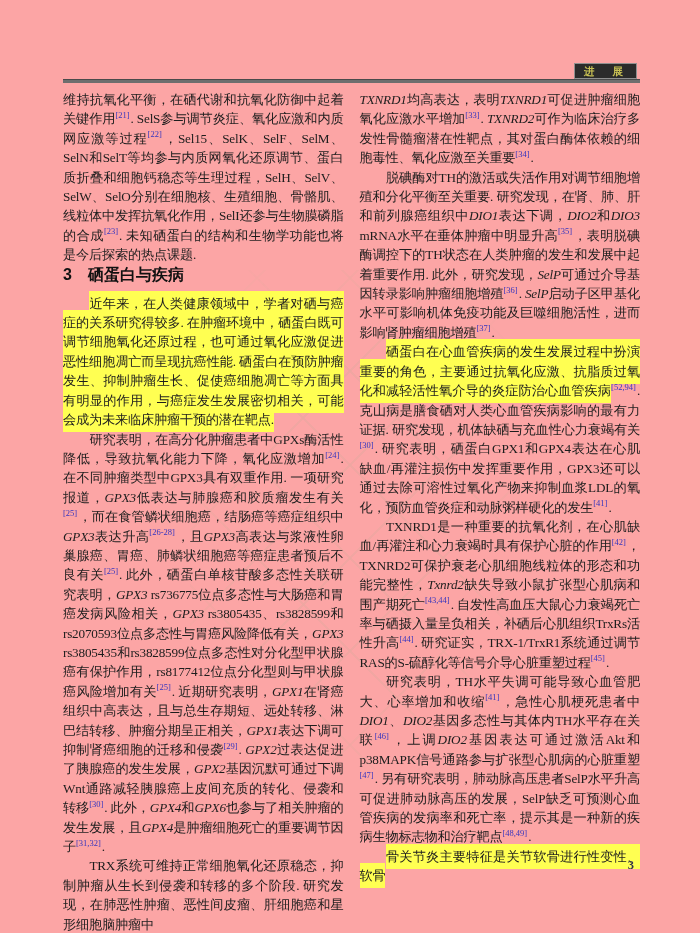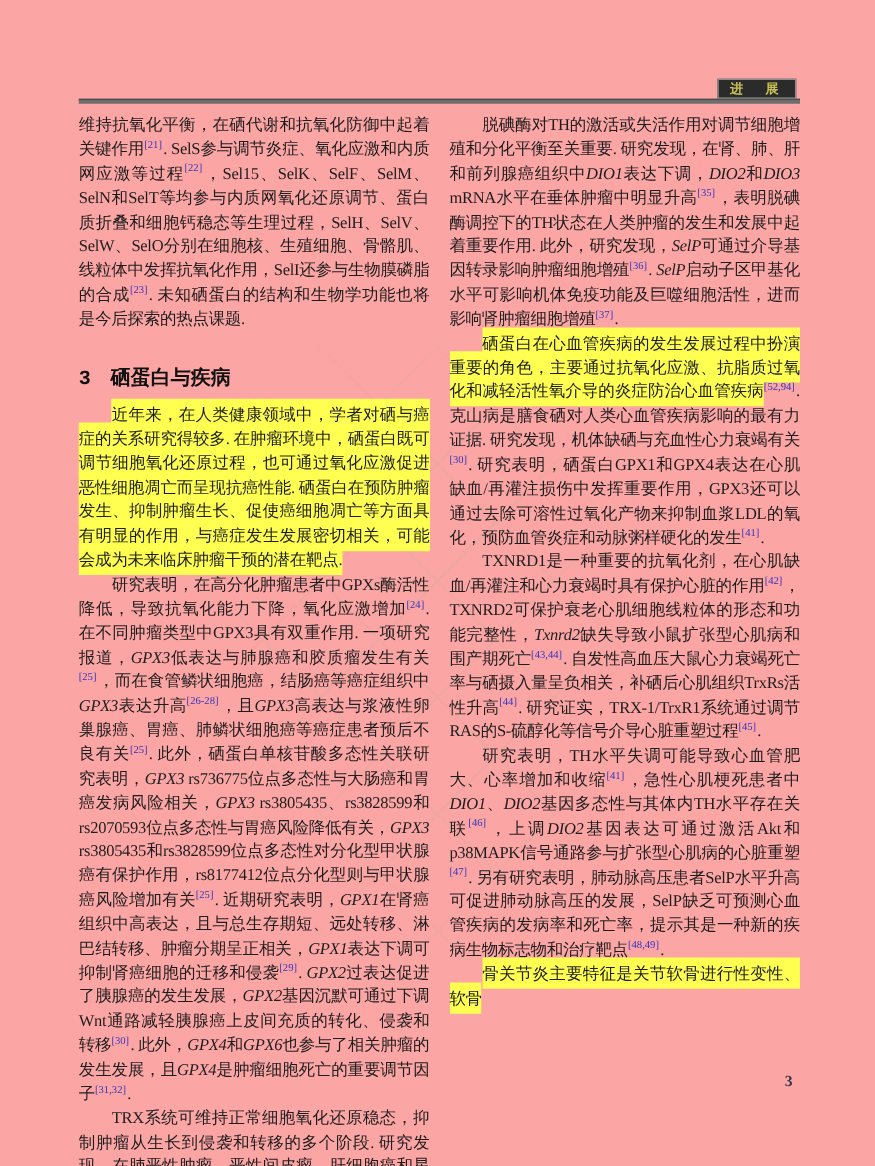--- a/index.html
+++ b/index.html
@@ -33,23 +33,23 @@
     display:flex;gap:16px;
   }
   .col{flex:1 1 0;min-width:0;}
   .para{
     margin:0;font-size:13.2px;line-height:19.4px;
     text-align:justify;text-justify:inter-ideograph;
     text-indent:2em;letter-spacing:-0.2px;font-family:Liberation Serif, serif;
   }
   .para.noindent{text-indent:0;}
   .h2{
-    font-family:Liberation Mono, monospace;
+    font-family:Liberation Sans, sans-serif;
     font-size:16px;font-weight:bold;color:#111;
-    margin:28px 0 9px 0;line-height:20px;
+    margin:0 0 9px 0;line-height:20px;
   }
   .h3{
     font-family:"Liberation Sans","DejaVu Sans",sans-serif;
     font-size:13.8px;font-weight:bold;color:#111;
     margin:11px 0 8px 0;line-height:18px;
   }
   sup.ref{
     color:#3434bf;font-size:8.5px;line-height:0;vertical-align:super;
     letter-spacing:0;margin-right:1px;
   }
@@ -74,20 +74,21 @@
 
   <div class="content">
     <div class="col">
         <p class="para noindent"><span>维持抗氧化平衡，在硒代谢和抗氧化防御中起着关键作用</span><sup class="ref">[21]</sup><span>. SelS参与调节炎症、氧化应激和内质网应激等过程</span><sup class="ref">[22]</sup><span>，Sel15、SelK、SelF、SelM、SelN和SelT等均参与内质网氧化还原调节、蛋白质折叠和细胞钙稳态等生理过程，SelH、SelV、SelW、SelO分别在细胞核、生殖细胞、骨骼肌、线粒体中发挥抗氧化作用，SelI还参与生物膜磷脂的合成</span><sup class="ref">[23]</sup><span>. 未知硒蛋白的结构和生物学功能也将是今后探索的热点课题.</span></p>
         <div class="h2">3　硒蛋白与疾病</div>
         <p class="para"><mark>近年来，在人类健康领域中，学者对硒与癌症的关系研究得较多. 在肿瘤环境中，硒蛋白既可调节细胞氧化还原过程，也可通过氧化应激促进恶性细胞凋亡而呈现抗癌性能. 硒蛋白在预防肿瘤发生、抑制肿瘤生长、促使癌细胞凋亡等方面具有明显的作用，与癌症发生发展密切相关，可能会成为未来临床肿瘤干预的潜在靶点.</mark></p>
         <p class="para"><span>研究表明，在高分化肿瘤患者中GPXs酶活性降低，导致抗氧化能力下降，氧化应激增加</span><sup class="ref">[24]</sup><span>. 在不同肿瘤类型中GPX3具有双重作用. 一项研究报道，</span><i>GPX3</i><span>低表达与肺腺癌和胶质瘤发生有关</span><sup class="ref">[25]</sup><span>，而在食管鳞状细胞癌，结肠癌等癌症组织中</span><i>GPX3</i><span>表达升高</span><sup class="ref">[26-28]</sup><span>，且</span><i>GPX3</i><span>高表达与浆液性卵巢腺癌、胃癌、肺鳞状细胞癌等癌症患者预后不良有关</span><sup class="ref">[25]</sup><span>. 此外，硒蛋白单核苷酸多态性关联研究表明，</span><i>GPX3</i><span> rs736775位点多态性与大肠癌和胃癌发病风险相关，</span><i>GPX3</i><span> rs3805435、rs3828599和rs2070593位点多态性与胃癌风险降低有关，</span><i>GPX3</i><span> rs3805435和rs3828599位点多态性对分化型甲状腺癌有保护作用，rs8177412位点分化型则与甲状腺癌风险增加有关</span><sup class="ref">[25]</sup><span>. 近期研究表明，</span><i>GPX1</i><span>在肾癌组织中高表达，且与总生存期短、远处转移、淋巴结转移、肿瘤分期呈正相关，</span><i>GPX1</i><span>表达下调可抑制肾癌细胞的迁移和侵袭</span><sup class="ref">[29]</sup><span>. </span><i>GPX2</i><span>过表达促进了胰腺癌的发生发展，</span><i>GPX2</i><span>基因沉默可通过下调Wnt通路减轻胰腺癌上皮间充质的转化、侵袭和转移</span><sup class="ref">[30]</sup><span>. 此外，</span><i>GPX4</i><span>和</span><i>GPX6</i><span>也参与了相关肿瘤的发生发展，且</span><i>GPX4</i><span>是肿瘤细胞死亡的重要调节因子</span><sup class="ref">[31,32]</sup><span>.</span></p>
         <p class="para"><span>TRX系统可维持正常细胞氧化还原稳态，抑制肿瘤从生长到侵袭和转移的多个阶段. 研究发现，在肺恶性肿瘤、恶性间皮瘤、肝细胞癌和星形细胞脑肿瘤中</span></p>
       </div>
     <div class="col">
+        <p class="para noindent"><i>TXNRD1</i><span>均高表达，表明</span><i>TXNRD1</i><span>可促进肿瘤细胞氧化应激水平增加</span><sup class="ref">[33]</sup><span>. </span><i>TXNRD2</i><span>可作为临床治疗多发性骨髓瘤潜在性靶点，其对蛋白酶体依赖的细胞毒性、氧化应激至关重要</span><sup class="ref">[34]</sup><span>.</span></p>
         <p class="para"><span>脱碘酶对TH的激活或失活作用对调节细胞增殖和分化平衡至关重要. 研究发现，在肾、肺、肝和前列腺癌组织中</span><i>DIO1</i><span>表达下调，</span><i>DIO2</i><span>和</span><i>DIO3</i><span> mRNA水平在垂体肿瘤中明显升高</span><sup class="ref">[35]</sup><span>，表明脱碘酶调控下的TH状态在人类肿瘤的发生和发展中起着重要作用. 此外，研究发现，</span><i>SelP</i><span>可通过介导基因转录影响肿瘤细胞增殖</span><sup class="ref">[36]</sup><span>. </span><i>SelP</i><span>启动子区甲基化水平可影响机体免疫功能及巨噬细胞活性，进而影响肾肿瘤细胞增殖</span><sup class="ref">[37]</sup><span>.</span></p>
         <p class="para"><mark>硒蛋白在心血管疾病的发生发展过程中扮演重要的角色，主要通过抗氧化应激、抗脂质过氧化和减轻活性氧介导的炎症防治心血管疾病</mark><sup class="ref">[52,94]</sup><span>. 克山病是膳食硒对人类心血管疾病影响的最有力证据. 研究发现，机体缺硒与充血性心力衰竭有关</span><sup class="ref">[30]</sup><span>. 研究表明，硒蛋白GPX1和GPX4表达在心肌缺血/再灌注损伤中发挥重要作用，GPX3还可以通过去除可溶性过氧化产物来抑制血浆LDL的氧化，预防血管炎症和动脉粥样硬化的发生</span><sup class="ref">[41]</sup><span>.</span></p>
         <p class="para"><span>TXNRD1是一种重要的抗氧化剂，在心肌缺血/再灌注和心力衰竭时具有保护心脏的作用</span><sup class="ref">[42]</sup><span>，TXNRD2可保护衰老心肌细胞线粒体的形态和功能完整性，</span><i>Txnrd2</i><span>缺失导致小鼠扩张型心肌病和围产期死亡</span><sup class="ref">[43,44]</sup><span>. 自发性高血压大鼠心力衰竭死亡率与硒摄入量呈负相关，补硒后心肌组织TrxRs活性升高</span><sup class="ref">[44]</sup><span>. 研究证实，TRX-1/TrxR1系统通过调节RAS的S-硫醇化等信号介导心脏重塑过程</span><sup class="ref">[45]</sup><span>.</span></p>
         <p class="para"><span>研究表明，TH水平失调可能导致心血管肥大、心率增加和收缩</span><sup class="ref">[41]</sup><span>，急性心肌梗死患者中</span><i>DIO1</i><span>、</span><i>DIO2</i><span>基因多态性与其体内TH水平存在关联</span><sup class="ref">[46]</sup><span>，上调</span><i>DIO2</i><span>基因表达可通过激活Akt和p38MAPK信号通路参与扩张型心肌病的心脏重塑</span><sup class="ref">[47]</sup><span>. 另有研究表明，肺动脉高压患者SelP水平升高可促进肺动脉高压的发展，SelP缺乏可预测心血管疾病的发病率和死亡率，提示其是一种新的疾病生物标志物和治疗靶点</span><sup class="ref">[48,49]</sup><span>.</span></p>
         <p class="para"><mark>骨关节炎主要特征是关节软骨进行性变性、软骨</mark></p>
       </div>
   </div>
 
   <div class="page-number">3</div>
 </div>

